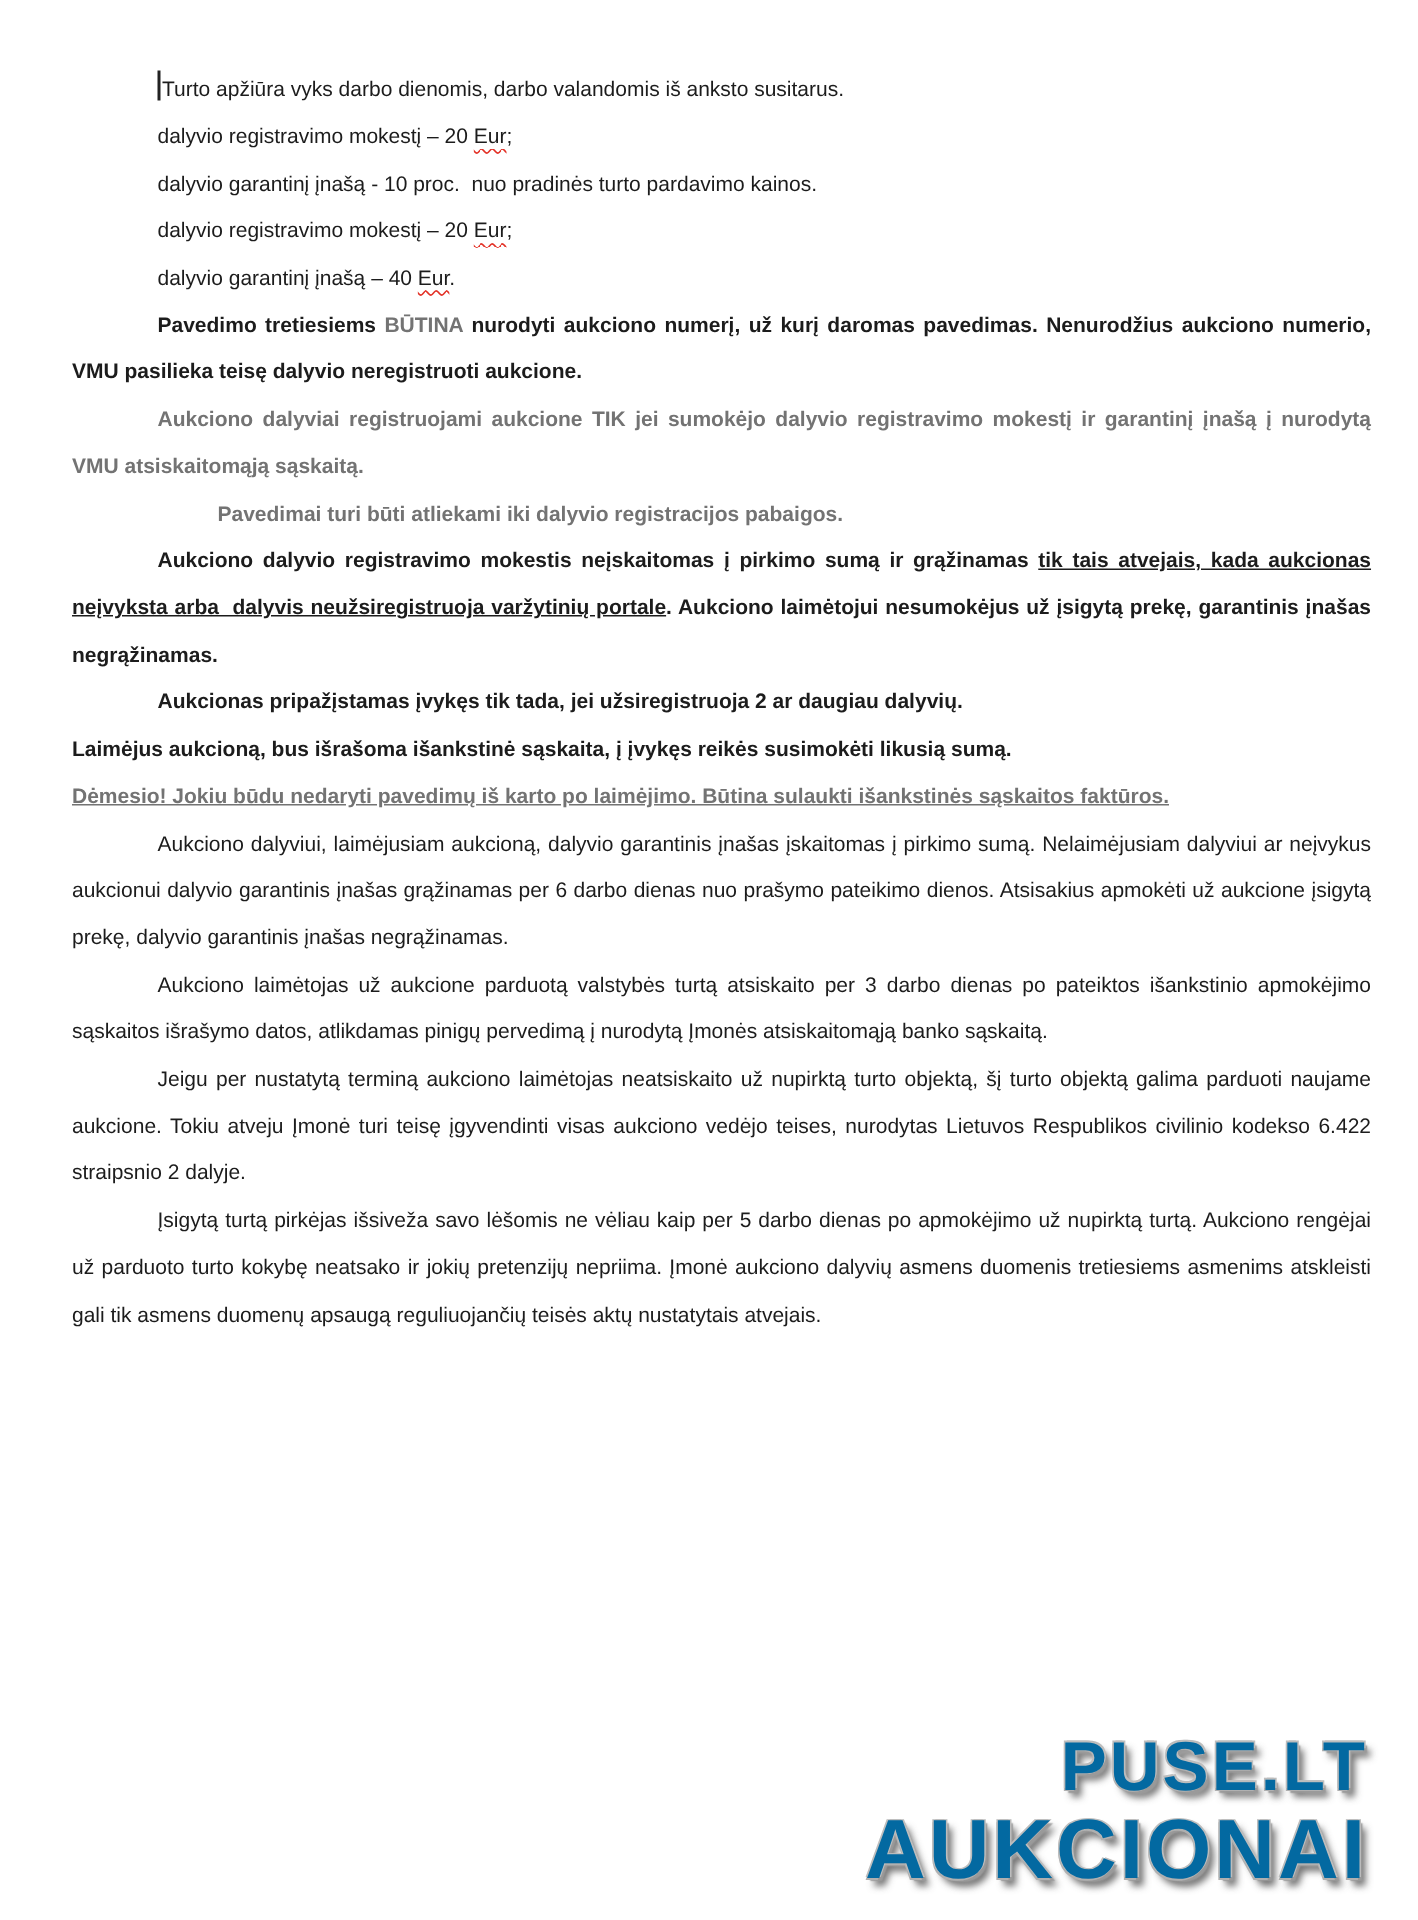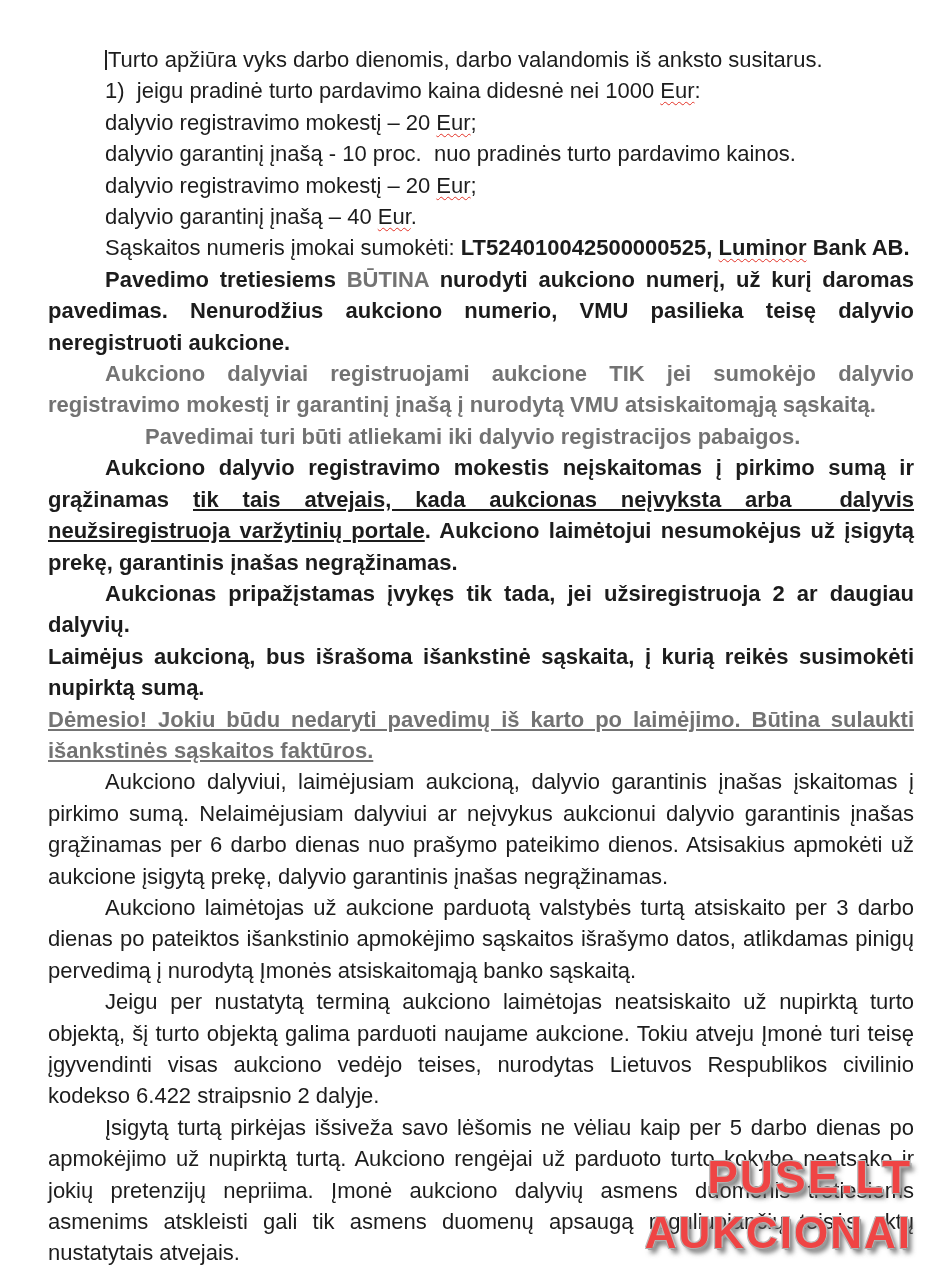--- a/index.html
+++ b/index.html
@@ -7,21 +7,21 @@
     width:945px;height:1280px;
     background:#ffffff;
     position:relative;
     overflow:hidden;
     font-family:"Liberation Sans", sans-serif;
   }
   .doc{
     position:absolute;
     left:48px;top:44px;
     width:866px;
-    font-size:22px;
+    font-size:14px;
     line-height:31.4px;
     color:#1c1c1c;
     text-align:justify;
   }
   .doc p{margin:0;}
   .doc p.indent-first{text-indent:57px;}
   .doc p.indent-deep{text-indent:97px;}
   .b{font-weight:bold;}
   .r{color:#737373;}
   .u{text-decoration:underline;}
@@ -39,51 +39,49 @@
     background:#222;
     margin-right:1px;
     vertical-align:-3px;
   }
   .watermark{
     position:absolute;
     right:33px;
     top:1150px;
     text-align:right;
     font-weight:bold;
-    color:#ef4444;
+    color:#0369a1;
     z-index:5;
     line-height:55px;
     letter-spacing:2px;
     text-shadow:
       -1px -1px 0 #bdbdbd,
        1px -1px 0 #bdbdbd,
       -1px  1px 0 #b0b0b0,
        2px  2px 1px #9a9a9a,
        4px  5px 5px rgba(90,90,90,0.85);
   }
   .watermark .wm-line1{font-size:46px;}
-  .watermark .wm-line2{font-size:44px;}
+  .watermark .wm-line2{font-size:56px;}
 </style>
 </head>
 <body>
 
 <div class="doc">
     <p class="indent-first"><span class="cursor-bar"></span><span>Turto apžiūra vyks darbo dienomis, darbo valandomis iš anksto susitarus.</span></p>
-    <p class="indent-first"><span>1) &nbsp;jeigu pradinė turto pardavimo kaina didesnė nei 1000 </span><span class="w">Eur</span><span>:</span></p>
     <p class="indent-first"><span>dalyvio registravimo mokestį – 20 </span><span class="w">Eur</span><span>;</span></p>
     <p class="indent-first"><span>dalyvio garantinį įnašą - 10 proc. &nbsp;nuo pradinės turto pardavimo kainos.</span></p>
     <p class="indent-first"><span>dalyvio registravimo mokestį – 20 </span><span class="w">Eur</span><span>;</span></p>
     <p class="indent-first"><span>dalyvio garantinį įnašą – 40 </span><span class="w">Eur</span><span>.</span></p>
-    <p class="indent-first"><span>Sąskaitos numeris įmokai sumokėti: </span><span class="b">LT524010042500000525, </span><span class="b w">Luminor</span><span class="b"> Bank AB.</span></p>
     <p class="indent-first"><span class="b">Pavedimo tretiesiems </span><span class="b r">BŪTINA</span><span class="b"> nurodyti aukciono numerį, už kurį daromas pavedimas. Nenurodžius aukciono numerio, VMU pasilieka teisę dalyvio neregistruoti aukcione.</span></p>
     <p class="indent-first"><span class="b r">Aukciono dalyviai registruojami aukcione TIK jei sumokėjo dalyvio registravimo mokestį ir garantinį įnašą į nurodytą VMU atsiskaitomąją sąskaitą.</span></p>
     <p class="indent-deep"><span class="b r">Pavedimai turi būti atliekami iki dalyvio registracijos pabaigos.</span></p>
     <p class="indent-first"><span class="b">Aukciono dalyvio registravimo mokestis neįskaitomas į pirkimo sumą ir grąžinamas </span><span class="b u">tik tais atvejais, kada aukcionas neįvyksta arba &nbsp;dalyvis neužsiregistruoja varžytinių portale</span><span class="b">. Aukciono laimėtojui nesumokėjus už įsigytą prekę, garantinis įnašas negrąžinamas.</span></p>
     <p class="indent-first"><span class="b">Aukcionas pripažįstamas įvykęs tik tada, jei užsiregistruoja 2 ar daugiau dalyvių.</span></p>
-    <p><span class="b">Laimėjus aukcioną, bus išrašoma išankstinė sąskaita, į kurią reikės susimokėti nupirktą sumą.</span></p>
+    <p><span class="b">Laimėjus aukcioną, bus išrašoma išankstinė sąskaita, į įvykęs reikės susimokėti likusią sumą.</span></p>
     <p><span class="b r u">Dėmesio! Jokiu būdu nedaryti pavedimų iš karto po laimėjimo. Būtina sulaukti išankstinės sąskaitos faktūros.</span></p>
     <p class="indent-first"><span>Aukciono dalyviui, laimėjusiam aukcioną, dalyvio garantinis įnašas įskaitomas į pirkimo sumą. Nelaimėjusiam dalyviui ar neįvykus aukcionui dalyvio garantinis įnašas grąžinamas per 6 darbo dienas nuo prašymo pateikimo dienos. Atsisakius apmokėti už aukcione įsigytą prekę, dalyvio garantinis įnašas negrąžinamas.</span></p>
     <p class="indent-first"><span>Aukciono laimėtojas už aukcione parduotą valstybės turtą atsiskaito per 3 darbo dienas po pateiktos išankstinio apmokėjimo sąskaitos išrašymo datos, atlikdamas pinigų pervedimą į nurodytą Įmonės atsiskaitomąją banko sąskaitą.</span></p>
     <p class="indent-first"><span>Jeigu per nustatytą terminą aukciono laimėtojas neatsiskaito už nupirktą turto objektą, šį turto objektą galima parduoti naujame aukcione. Tokiu atveju Įmonė turi teisę įgyvendinti visas aukciono vedėjo teises, nurodytas Lietuvos Respublikos civilinio kodekso 6.422 straipsnio 2 dalyje.</span></p>
     <p class="indent-first"><span>Įsigytą turtą pirkėjas išsiveža savo lėšomis ne vėliau kaip per 5 darbo dienas po apmokėjimo už nupirktą turtą. Aukciono rengėjai už parduoto turto kokybę neatsako ir jokių pretenzijų nepriima. Įmonė aukciono dalyvių asmens duomenis tretiesiems asmenims atskleisti gali tik asmens duomenų apsaugą reguliuojančių teisės aktų nustatytais atvejais.</span></p>
   </div>
 
 <div class="watermark">
   <div class="wm-line1">PUSE.LT</div>
   <div class="wm-line2">AUKCIONAI</div>

